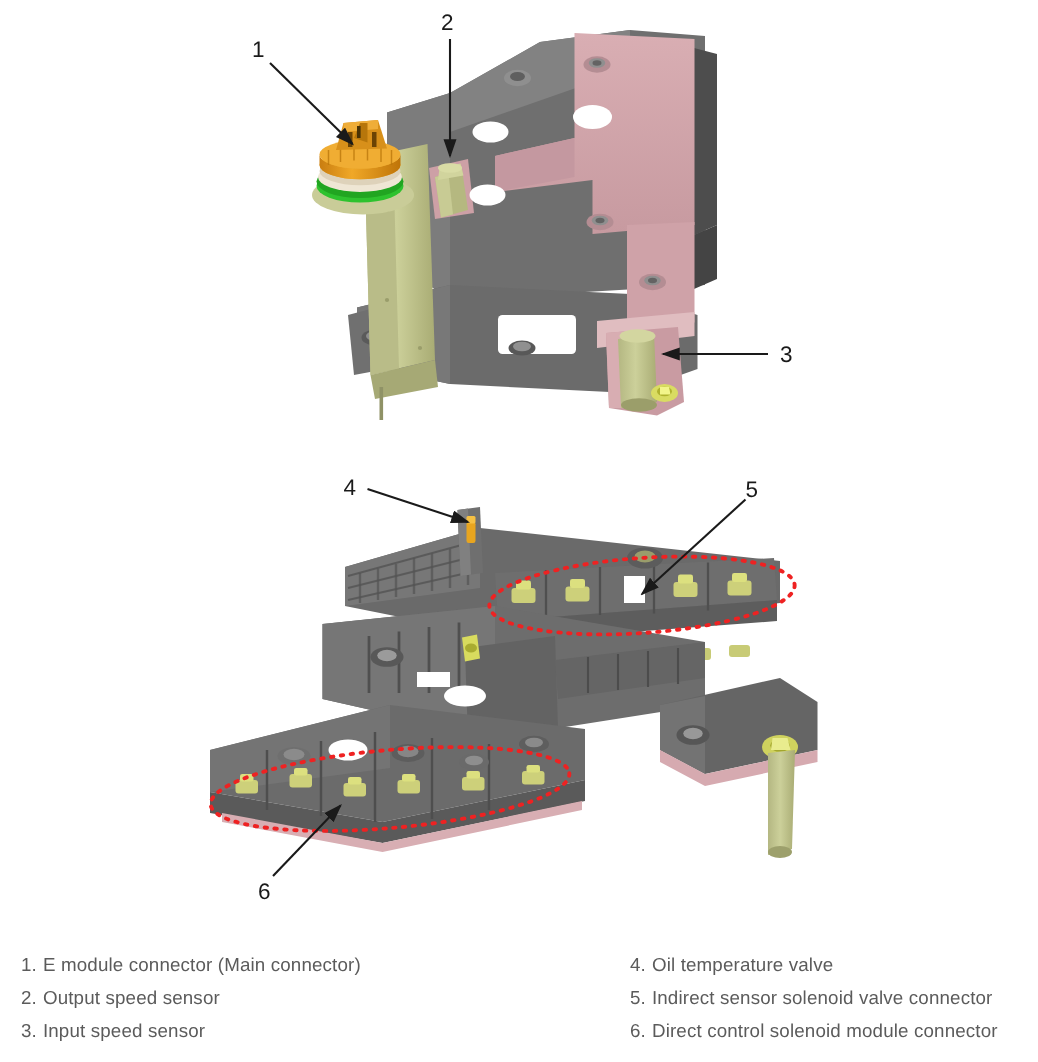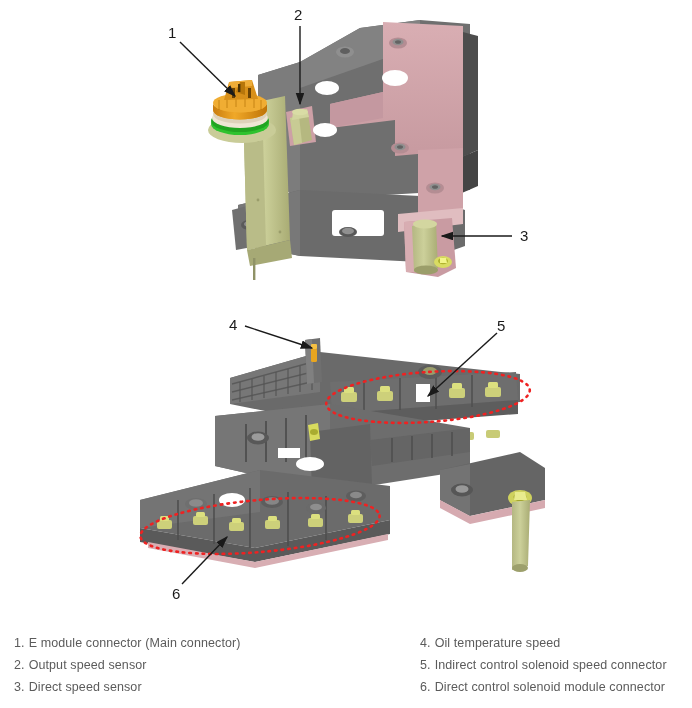--- a/index.html
+++ b/index.html
@@ -391,31 +391,31 @@
     <div class="legend-row">
       <span class="legend-num">1.</span>
       <span class="legend-text">E module connector (Main connector)</span>
     </div>
     <div class="legend-row">
       <span class="legend-num">2.</span>
       <span class="legend-text">Output speed sensor</span>
     </div>
     <div class="legend-row">
       <span class="legend-num">3.</span>
-      <span class="legend-text">Direct speed sensor</span>
+      <span class="legend-text">Input speed sensor</span>
     </div>
   </div>
 
   <div class="legend-col right">
     <div class="legend-row">
       <span class="legend-num">4.</span>
-      <span class="legend-text">Oil temperature speed</span>
+      <span class="legend-text">Oil temperature valve</span>
     </div>
     <div class="legend-row">
       <span class="legend-num">5.</span>
-      <span class="legend-text">Indirect control solenoid speed connector</span>
+      <span class="legend-text">Indirect sensor solenoid valve connector</span>
     </div>
     <div class="legend-row">
       <span class="legend-num">6.</span>
       <span class="legend-text">Direct control solenoid module connector</span>
     </div>
   </div>
 </div>
 
 </body></html>

